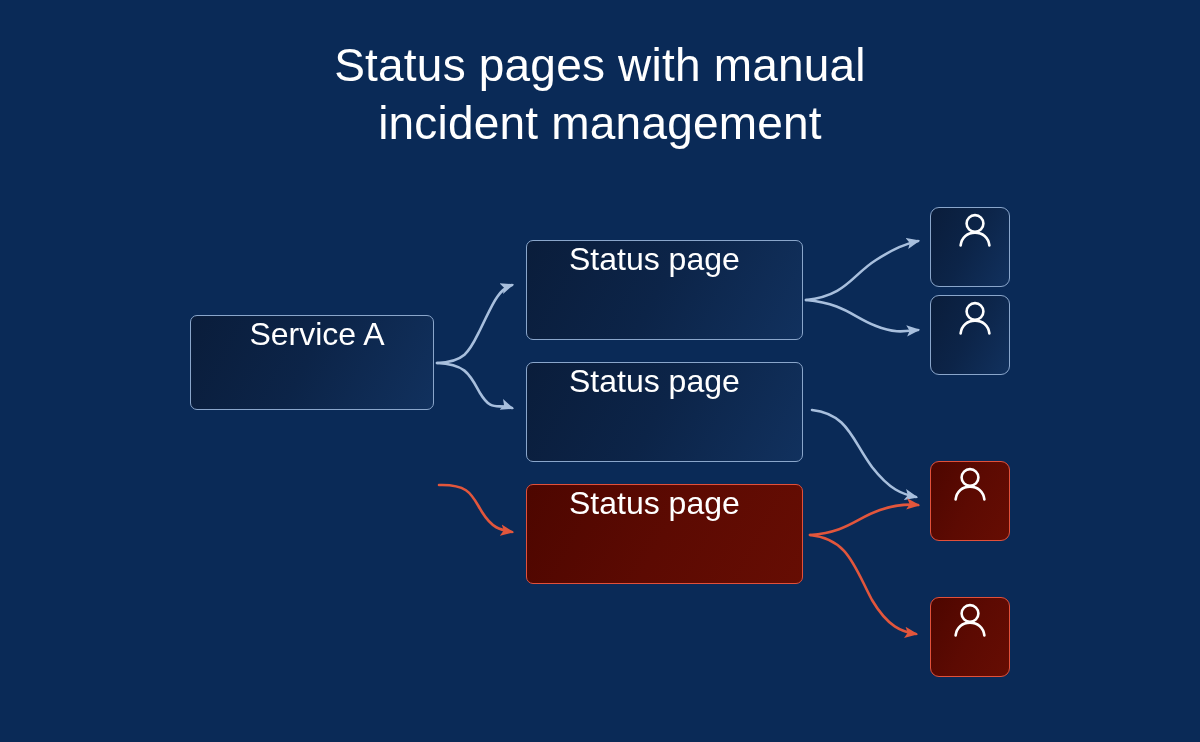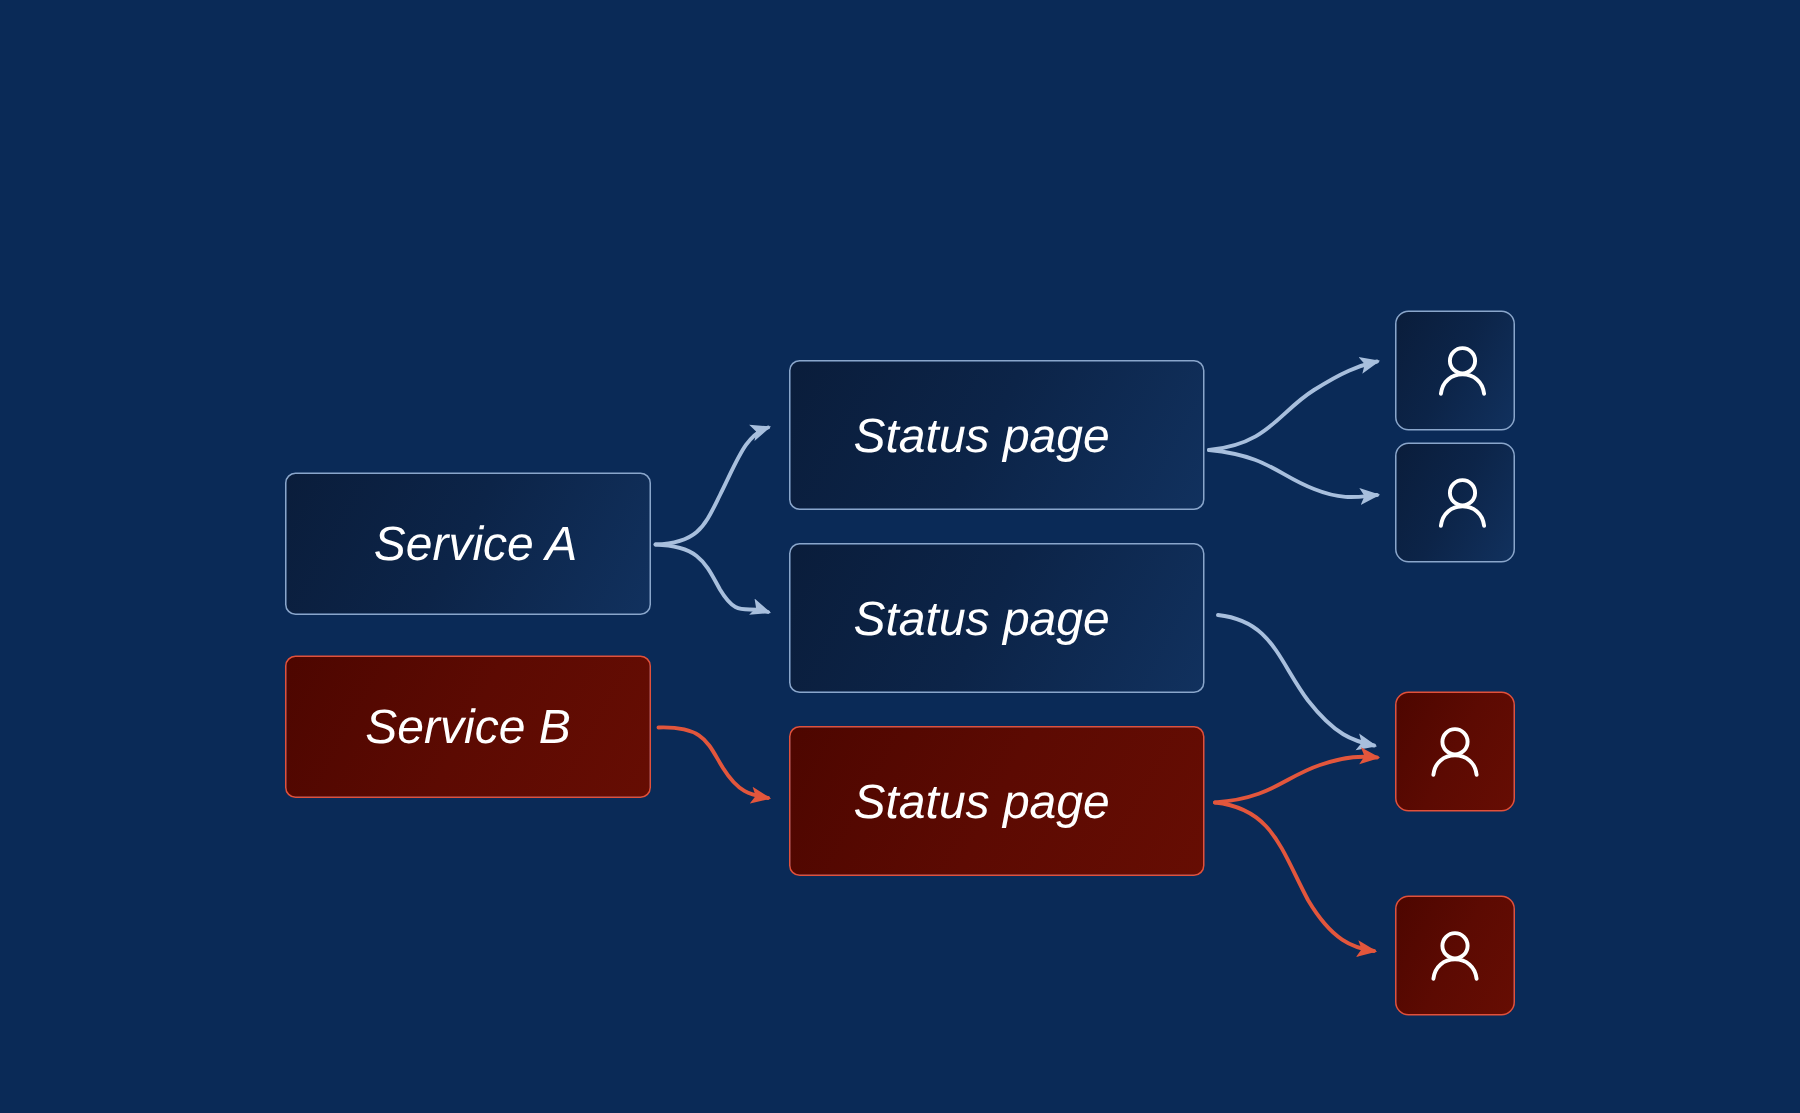--- a/index.html
+++ b/index.html
@@ -26,24 +26,22 @@
     line-height: 58px;
     font-weight: 400;
     letter-spacing: 0.2px;
     white-space: pre-line;
   }
   .node {
     position: absolute;
     box-sizing: border-box;
     border-radius: 7px;
     display: flex;
-    align-items: center;
     color: #ffffff;
     z-index: 3;
-    font-style: italic;
   }
   .node-label {
     font-size: 32px;
     font-weight: 400;
     white-space: nowrap;
   }
   
   .box-blue {
     background: linear-gradient(118deg, #0a1d3b 0%, #0c2448 48%, #11315e 100%);
     border: 1.4px solid #8aa6cb;
@@ -80,20 +78,22 @@
     height: 742px;
     z-index: 2;
     pointer-events: none;
   }
 </style>
 </head>
 <body>
 
 <div id="canvas">
 
+  <div id="title">Status pages with manual
+incident management</div>
 
   <svg class="wires" viewBox="0 0 1200 742" xmlns="http://www.w3.org/2000/svg">
     <defs>
       <marker id="arrow-blue" viewBox="0 0 10 10" refX="8.4" refY="5" markerWidth="5.2" markerHeight="5.2" orient="auto-start-reverse">
         <path d="M 0 0.8 L 10 5 L 0 9.2 L 2.2 5 Z" fill="#a8bfdd"></path>
       </marker>
       <marker id="arrow-red" viewBox="0 0 10 10" refX="8.4" refY="5" markerWidth="5.2" markerHeight="5.2" orient="auto-start-reverse">
         <path d="M 0 0.8 L 10 5 L 0 9.2 L 2.2 5 Z" fill="#e2563c"></path>
       </marker>
     </defs>
@@ -112,23 +112,20 @@
 
     <path d="M 810 535 C 848 532 856 518 880 510 C 898 504 908 504 918 505" fill="none" stroke="#e2563c" stroke-width="2.6" stroke-linecap="round" marker-end="url(#arrow-red)"></path>
 
     <path d="M 810 535 C 848 539 854 566 872 600 C 888 627 902 632 916 634" fill="none" stroke="#e2563c" stroke-width="2.6" stroke-linecap="round" marker-end="url(#arrow-red)"></path>
   </svg>
 
   <div class="node service box-blue" style="left:190px; top:315px;">
     <span class="node-label">Service A</span>
   </div>
 
-  <div class="node service box-red" style="left:190px; top:437px;">
-    <span class="node-label">Service B</span>
-  </div>
 
   <div class="node statuspage box-blue" style="left:526px; top:240px;">
     <span class="node-label">Status page</span>
   </div>
 
   <div class="node statuspage box-blue" style="left:526px; top:362px;">
     <span class="node-label">Status page</span>
   </div>
 
   <div class="node statuspage box-red" style="left:526px; top:484px;">

